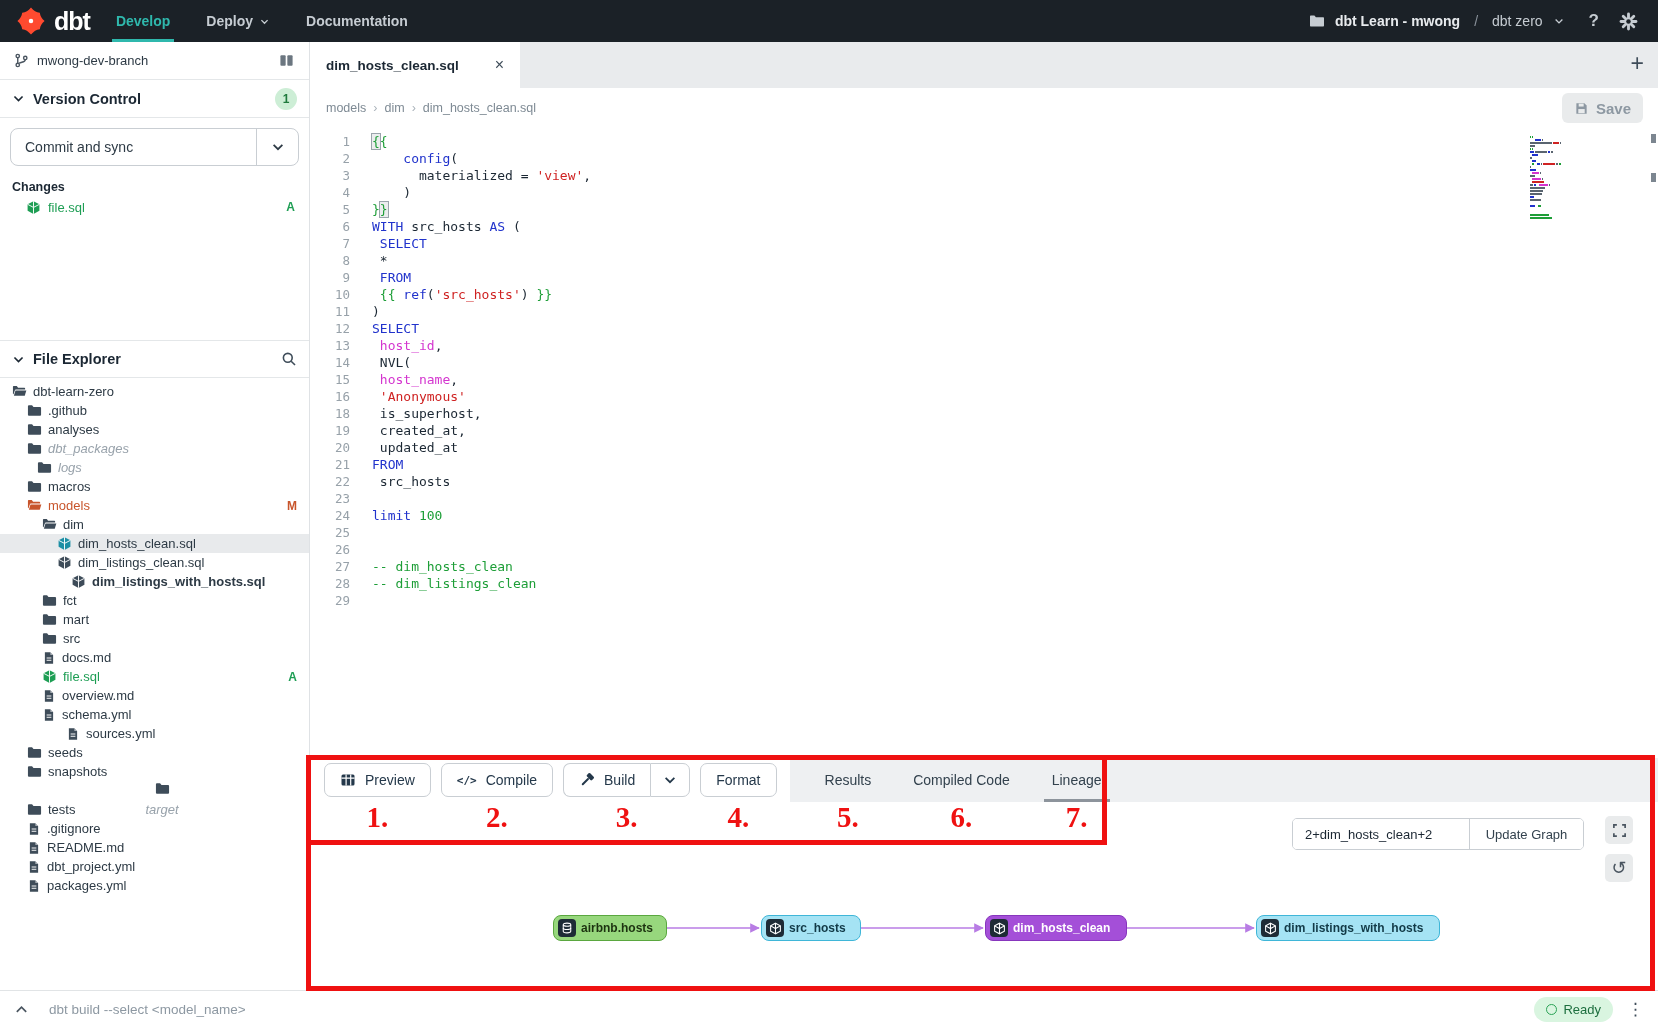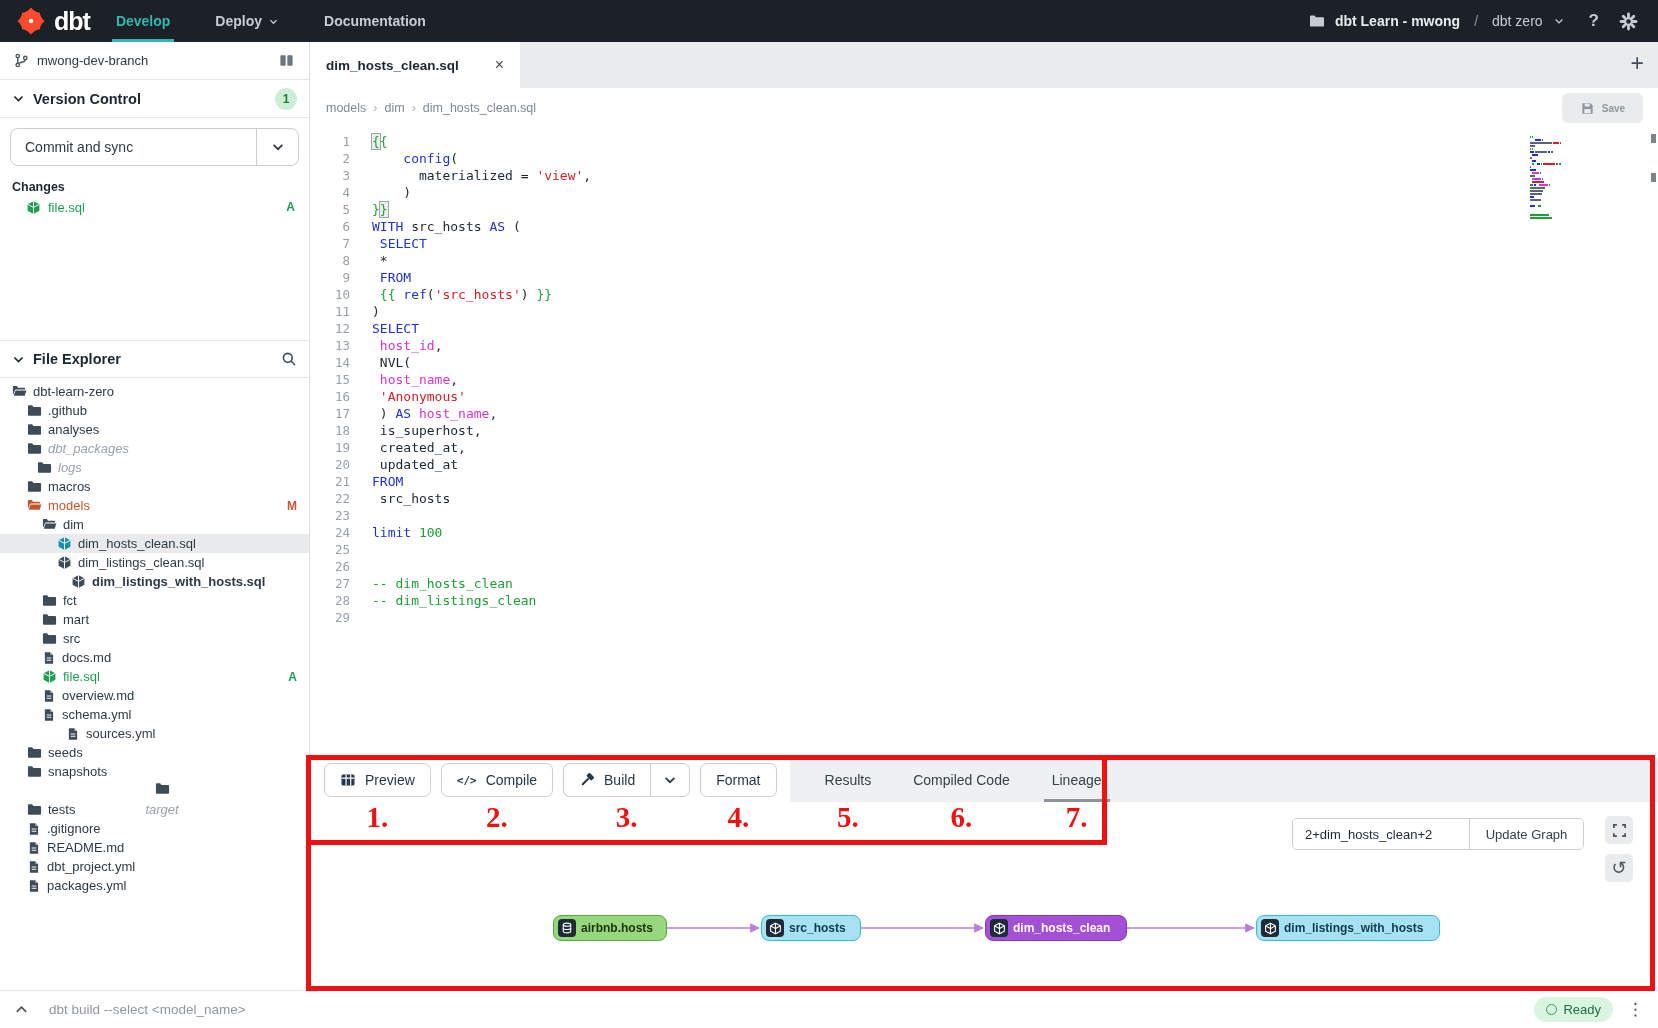--- a/index.html
+++ b/index.html
@@ -4,21 +4,21 @@
 <style>
   * { box-sizing: border-box; }
   html,body { margin:0; padding:0; width:1658px; height:1028px; }
   body { position:relative; font-family:"Liberation Sans",sans-serif; background:#fff; overflow:hidden; color:#1b2733; }
   svg { display:block; }
 
   
   .navbar { position:absolute; left:0; top:0; width:1658px; height:42px; background:#1b2127; display:flex; align-items:center; }
   .logo-wrap { display:flex; align-items:center; gap:8px; padding:0 26px 0 16px; }
   .logo-text { color:#fff; font-weight:700; font-size:25px; letter-spacing:-1px; }
-  .menus { display:flex; align-items:center; height:100%; gap:45px; }
+  .menus { display:flex; align-items:center; height:100%; gap:36px; }
   .menu-item { position:relative; height:100%; display:flex; align-items:center; gap:6px; font-size:14px; font-weight:700; color:#c6ccd2; cursor:pointer; }
   .menu-item.active { color:#2fb8ad; }
   .menu-item.active::after { content:""; position:absolute; left:-4px; right:-4px; bottom:0; height:3px; background:#2fb8ad; }
   .nav-right { margin-left:auto; display:flex; align-items:center; gap:10px; padding-right:20px; color:#c6ccd2; font-size:14px; }
   .nav-project { font-weight:700; color:#e8ebee; }
   .nav-sep { color:#8a929b; margin:0 4px; }
   .nav-help { font-weight:700; font-size:17px; margin-left:14px; }
   .nav-gear { margin-left:10px; }
 
   
@@ -45,21 +45,21 @@
   .tree-badge { margin-left:auto; font-weight:700; font-size:12px; }
 
   
   .main { position:absolute; left:310px; top:42px; width:1348px; height:948px; }
   .tabbar { position:relative; height:46px; background:#e9ebed; display:flex; }
   .tab { width:210px; background:#fff; display:flex; align-items:center; gap:10px; padding:0 16px; font-size:13.5px; font-weight:700; color:#1b2733; }
   .tab-close { margin-left:auto; font-size:16px; color:#3e4c59; font-weight:400; cursor:pointer; }
   .tab-plus { position:absolute; right:14px; top:8px; font-size:23px; color:#3e4c59; font-weight:400; cursor:pointer; }
   .crumbrow { position:relative; height:40px; display:flex; align-items:center; padding:0 16px; background:#fff; font-size:12.5px; color:#7e8a94; }
   .crumb-sep { margin:0 7px; color:#a9b2ba; }
-  .save-btn { position:absolute; right:15px; top:5px; height:30px; width:81px; background:#e9ebec; border-radius:6px; display:flex; align-items:center; justify-content:center; gap:7px; color:#8d98a2; font-weight:700; font-size:10px; }
+  .save-btn { position:absolute; right:15px; top:5px; height:30px; width:81px; background:#e9ebec; border-radius:6px; display:flex; align-items:center; justify-content:center; gap:7px; color:#8d98a2; font-weight:700; font-size:15px; }
 
   .editor { position:absolute; left:0; top:86px; width:1348px; height:630px; background:#fff; font-family:"DejaVu Sans Mono",monospace; font-size:13px; padding-top:5px; }
   .code-line { display:flex; height:17px; line-height:17px; }
   .lnum { flex:none; width:40px; text-align:right; color:#97a1a9; font-size:12.5px; user-select:none; }
   .lcode { margin-left:22px; white-space:pre; }
   .tk-k { color:#2133cc; } .tk-s { color:#cf2222; } .tk-b { color:#1d9e37; }
   .tk-c { color:#1d9e37; } .tk-n { color:#1d9e37; } .tk-v { color:#d435cf; } .tk-p { color:#1b2733; }
   .tk-bm { color:#1d9e37; background:#ebedee; outline:1px solid #9aa4ab; }
   .minimap { position:absolute; top:8px; right:96px; width:32px; }
   .mm-line { height:2px; margin-bottom:1px; display:flex; gap:1px; }
@@ -557,24 +557,20 @@
           <span class="lnum">14</span>
           <span class="lcode"><span class="tk-p"> NVL(</span></span>
         </div>
         <div class="code-line">
           <span class="lnum">15</span>
           <span class="lcode"><span class="tk-p"> </span><span class="tk-v">host_name</span><span class="tk-p">,</span></span>
         </div>
         <div class="code-line">
           <span class="lnum">16</span>
           <span class="lcode"><span class="tk-p"> </span><span class="tk-s">'Anonymous'</span></span>
-        </div>
-        <div class="code-line">
-          <span class="lnum">17</span>
-          <span class="lcode"><span class="tk-p"> ) </span><span class="tk-k">AS</span><span class="tk-p"> </span><span class="tk-v">host_name</span><span class="tk-p">,</span></span>
         </div>
         <div class="code-line">
           <span class="lnum">18</span>
           <span class="lcode"><span class="tk-p"> is_superhost,</span></span>
         </div>
         <div class="code-line">
           <span class="lnum">19</span>
           <span class="lcode"><span class="tk-p"> created_at,</span></span>
         </div>
         <div class="code-line">

